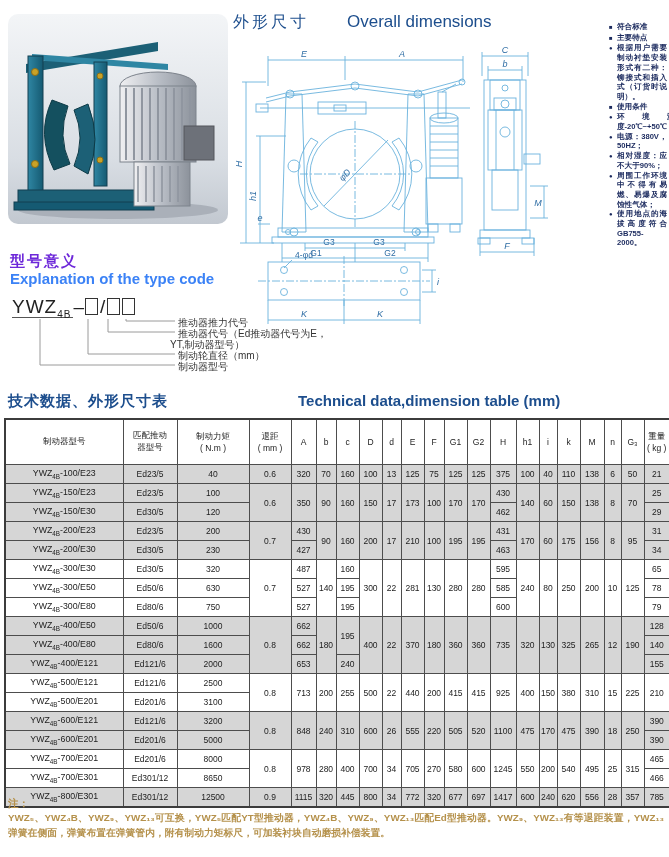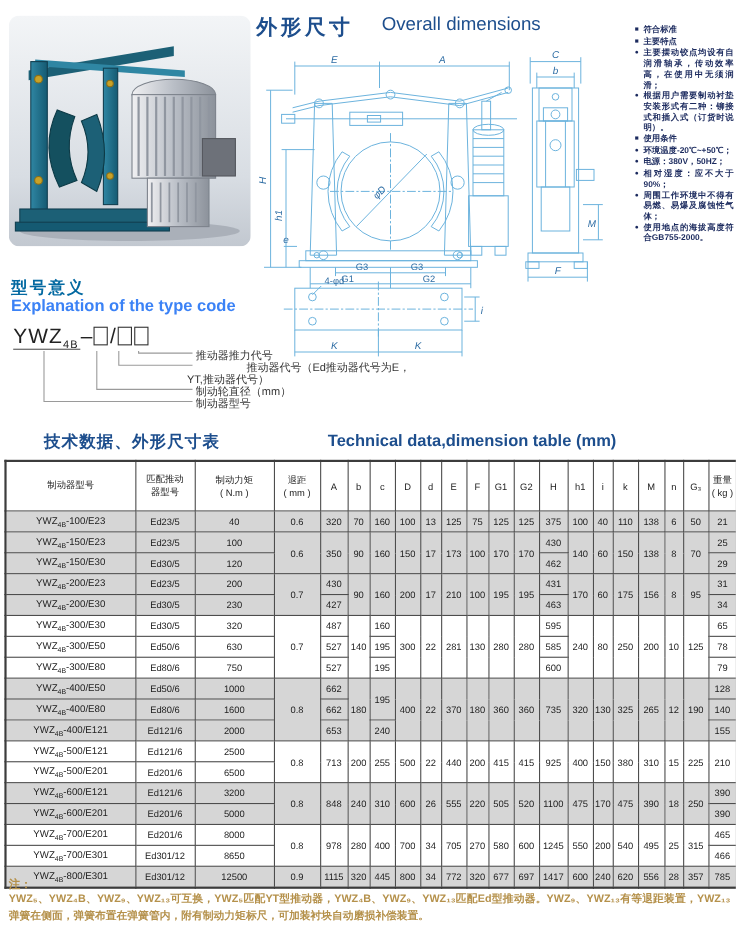--- a/index.html
+++ b/index.html
@@ -4,46 +4,46 @@
 <style>
   html,body{margin:0;padding:0;background:#ffffff;}
   .page{position:relative;width:669px;height:857px;background:#fff;
         font-family:"Liberation Sans",sans-serif;overflow:hidden;}
 
   
   .photo{position:absolute;left:8px;top:14px;width:220px;height:210px;
          border-radius:10px;overflow:hidden;}
 
   
-  .d-title-cn{position:absolute;left:233px;top:12px;font-size:19px;font-weight:bold;
+  .d-title-cn{position:absolute;left:233px;top:12px;font-size:16px;font-weight:normal;
               color:#1d4e8d;letter-spacing:3px;}
   .d-title-en{position:absolute;left:347px;top:12px;font-size:17px;font-weight:normal;color:#1d4e8d;}
   .drawing{position:absolute;left:230px;top:36px;}
 
   
   .sidebar{position:absolute;left:577px;top:22px;width:90px;color:#1b2a5e;}
-  .side-item{display:flex;font-size:7.6px;line-height:9.7px;font-weight:bold;text-align:justify;}
+  .side-item{display:flex;font-size:7.6px;line-height:9.7px;font-weight:bold;text-align:justify;margin-left:32px;}
   .side-item .mk{width:8px;flex:none;font-size:6px;padding-top:1px;}
 
   
   .tc-title-cn{position:absolute;left:10px;top:252px;font-size:15px;font-weight:bold;
-               color:#0369a1;letter-spacing:2px;}
+               color:#6d28d9;letter-spacing:2px;}
   .tc-title-en{position:absolute;left:10px;top:270px;font-size:15px;font-weight:bold;color:#3b82f6;}
   .tc-code{position:absolute;left:12px;top:296px;font-size:19px;color:#222;}
   .tc-code .ywz{border-bottom:1px solid #555;padding-right:2px;letter-spacing:1px;}
   .tc-code sub{font-size:10px;}
   .tc-code .box{display:inline-block;width:11px;height:15px;border:1.6px solid #333;
                 vertical-align:-2px;margin:0 1px;}
   .tc-code .slash{margin:0 1px;}
   .tc-svg{position:absolute;left:10px;top:295px;}
   .tc-label{position:absolute;font-size:10px;color:#333;white-space:nowrap;}
 
   
   .ts-title-cn{position:absolute;left:8px;top:392px;font-size:15px;font-weight:bold;
-               color:#1d4e8d;letter-spacing:1px;margin-left:32px;}
+               color:#1d4e8d;letter-spacing:1px;}
   .ts-title-en{position:absolute;left:298px;top:392px;font-size:15px;font-weight:bold;color:#1d4e8d;}
   table.spec{position:absolute;left:4px;top:418px;width:661px;border-collapse:collapse;
              table-layout:fixed;font-size:8.5px;color:#1c1c1c;border:2px solid #3c3c3c;}
   .spec th{border:1px solid #4d4d4d;font-weight:normal;font-size:8.5px;white-space:pre-line;
            padding:0;height:44px;background:#fff;text-align:center;vertical-align:middle;}
   .spec td{border:1px solid #4d4d4d;text-align:center;padding:0;height:18px;
            vertical-align:middle;overflow:hidden;}
   .spec tr.shaded td{background:#d6d6d6;}
   .spec td.model{font-size:8.8px;}
   .spec sub{font-size:6.3px;}
@@ -270,24 +270,20 @@
       <div class="side-item">
         <span class="mk">■</span>
         <span>符合标准</span>
       </div>
       <div class="side-item">
         <span class="mk">■</span>
         <span>主要特点</span>
       </div>
       <div class="side-item">
         <span class="mk">●</span>
-        <span>主要摆动铰点均设有自润滑轴承，传动效率高，在使用中无须润滑；</span>
-      </div>
-      <div class="side-item">
-        <span class="mk">●</span>
         <span>根据用户需要制动衬垫安装形式有二种：铆接式和插入式（订货时说明）。</span>
       </div>
       <div class="side-item">
         <span class="mk">■</span>
         <span>使用条件</span>
       </div>
       <div class="side-item">
         <span class="mk">●</span>
         <span>环境温度-20℃~+50℃；</span>
       </div>
@@ -319,22 +315,22 @@
   <svg class="tc-svg" width="330" height="110" viewBox="0 0 330 110">
     <g stroke="#9a9a9a" stroke-width="1" fill="none">
       <polyline points="116,24 116,26 165,26"></polyline>
       <polyline points="98,24 98,37 165,37"></polyline>
       <polyline points="78,24 78,59 165,59"></polyline>
       <polyline points="30,24 30,70 165,70"></polyline>
     </g>
   </svg>
   <div id="tc-labels">
       <div class="tc-label" style="top: 316px; left: 178px;">推动器推力代号</div>
-      <div class="tc-label" style="top: 327px; left: 178px; margin-left: 46px;">推动器代号（Ed推动器代号为E，</div>
-      <div class="tc-label" style="top: 338px; left: 170px;">YT,推动器代号）</div>
+      <div class="tc-label" style="top: 327px; left: 178px;">推动器代号（Ed推动器代号为E，</div>
+      <div class="tc-label" style="top: 338px; left: 170px;">YT,制动器型号）</div>
       <div class="tc-label" style="top: 349px; left: 178px;">制动轮直径（mm）</div>
       <div class="tc-label" style="top: 360px; left: 178px;">制动器型号</div>
     </div>
 
   <div class="ts-title-cn">技术数据、外形尺寸表</div>
   <div class="ts-title-en">Technical data,dimension table (mm)</div>
 
   <table class="spec">
     <colgroup>
       <col style="width:118px">
@@ -571,21 +567,21 @@
           <td rowspan="2">150</td>
           <td rowspan="2">380</td>
           <td rowspan="2">310</td>
           <td rowspan="2">15</td>
           <td rowspan="2">225</td>
           <td rowspan="2">210</td>
         </tr>
         <tr>
           <td class="model"><span>YWZ</span><sub>4B</sub>-500/E201</td>
           <td>Ed201/6</td>
-          <td>6500</td>
+          <td>3100</td>
         </tr>
         <tr class="shaded">
           <td class="model"><span>YWZ</span><sub>4B</sub>-600/E121</td>
           <td>Ed121/6</td>
           <td>3200</td>
           <td rowspan="2">0.8</td>
           <td rowspan="2">848</td>
           <td rowspan="2">240</td>
           <td rowspan="2">310</td>
           <td rowspan="2">600</td>

